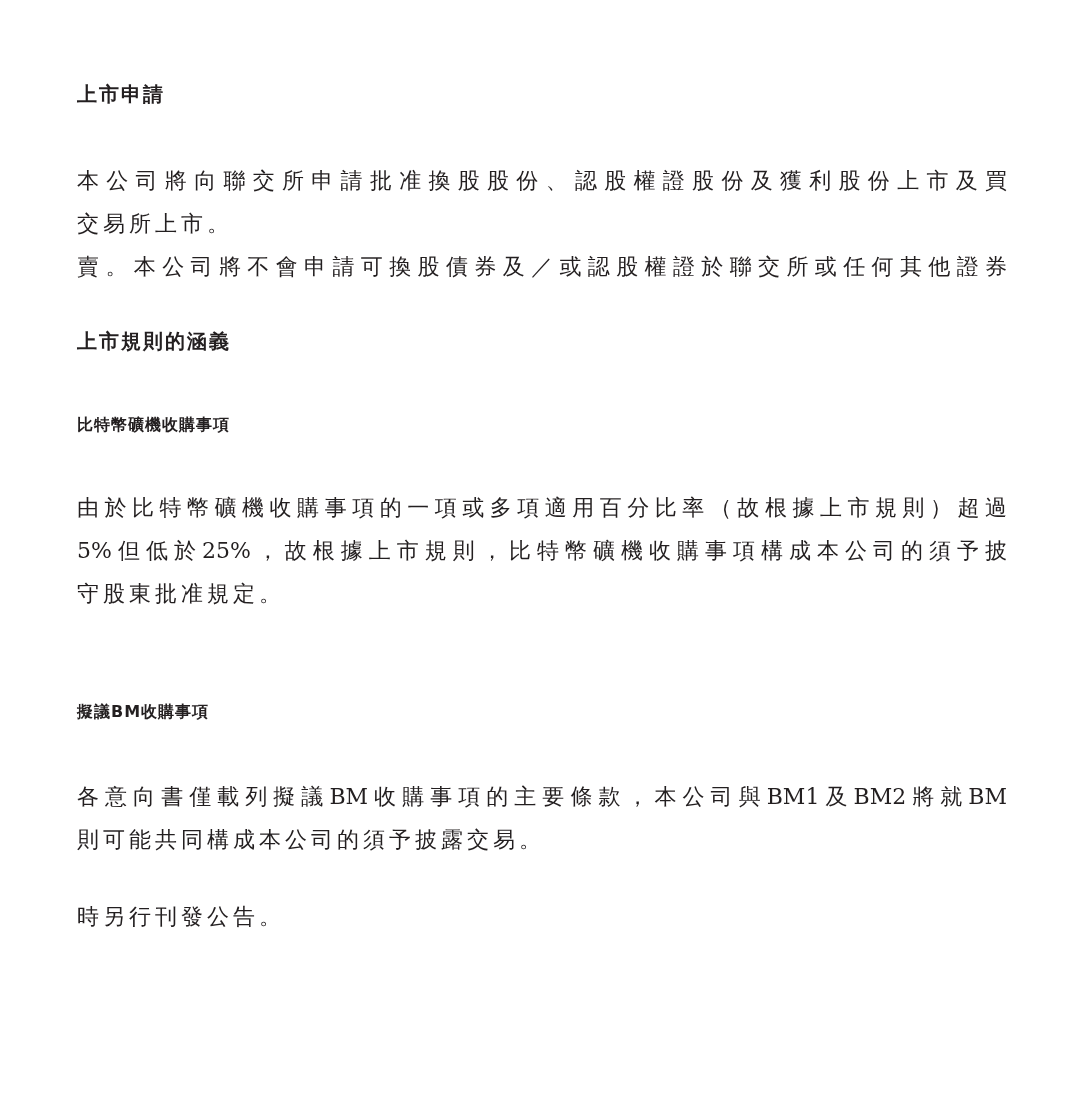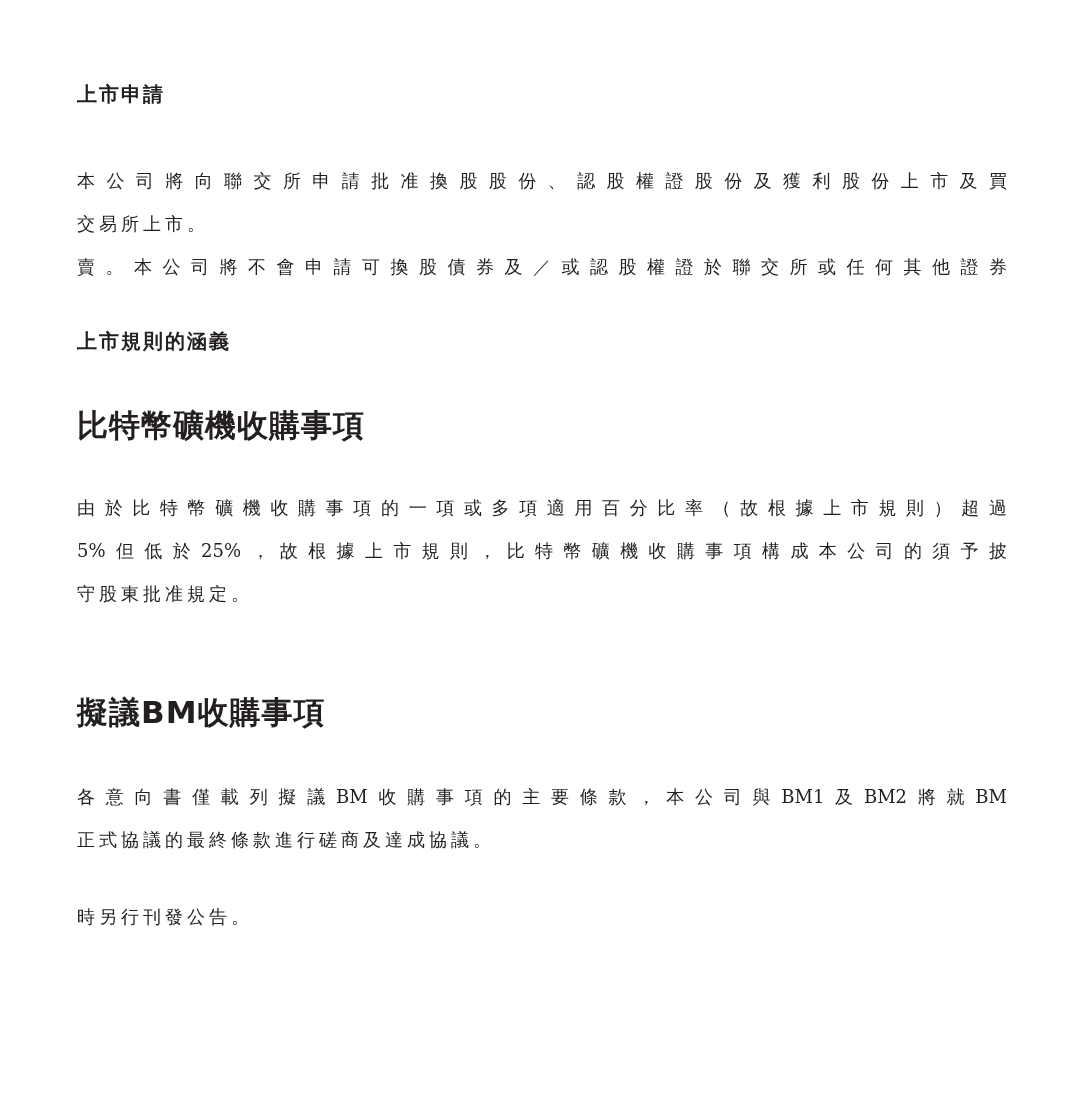--- a/index.html
+++ b/index.html
@@ -29,37 +29,37 @@
       line-height: 32px;
       letter-spacing: 2px;
       margin: 0;
       white-space: nowrap;
     }
     .h2 {
       position: absolute;
       left: 0;
       font-family: "DejaVu Sans", sans-serif;
       font-weight: bold;
-      font-size: 31px;
+      font-size: 16px;
       line-height: 28px;
       letter-spacing: 1px;
       margin: 0;
       white-space: nowrap;
     }
     .para {
       position: absolute;
       left: 0;
       width: 930px;
       margin: 0;
     }
     .line {
       display: block;
       height: 43px;
       font-family: "DejaVu Serif", serif;
-      font-size: 18px;
+      font-size: 22px;
       line-height: 43px;
       white-space: nowrap;
       text-align: justify;
       text-align-last: justify;
     }
     .line.last {
       text-align: left;
       text-align-last: left;
       letter-spacing: 4px;
     }
@@ -84,20 +84,20 @@
   <p class="para" style="top:486px;">
     <span class="line">由於比特幣礦機收購事項的一項或多項適用百分比率（故根據上市規則）超過</span>
     <span class="line">5%但低於25%，故根據上市規則，比特幣礦機收購事項構成本公司的須予披</span>
     <span class="line last">守股東批准規定。</span>
   </p>
 
   <h2 class="h2" style="top:698px;">擬議BM收購事項</h2>
 
   <p class="para" style="top:775px;">
     <span class="line">各意向書僅載列擬議BM收購事項的主要條款，本公司與BM1及BM2將就BM</span>
-    <span class="line last">正式協議的最終條款進行磋商及達成協議。</span>
+    <span class="line last">則可能共同構成本公司的須予披露交易。</span>
   </p>
 
   <p class="para" style="top:895px;">
     <span class="line last">時另行刊發公告。</span>
   </p>
 
 </div>
 
 </body></html>

